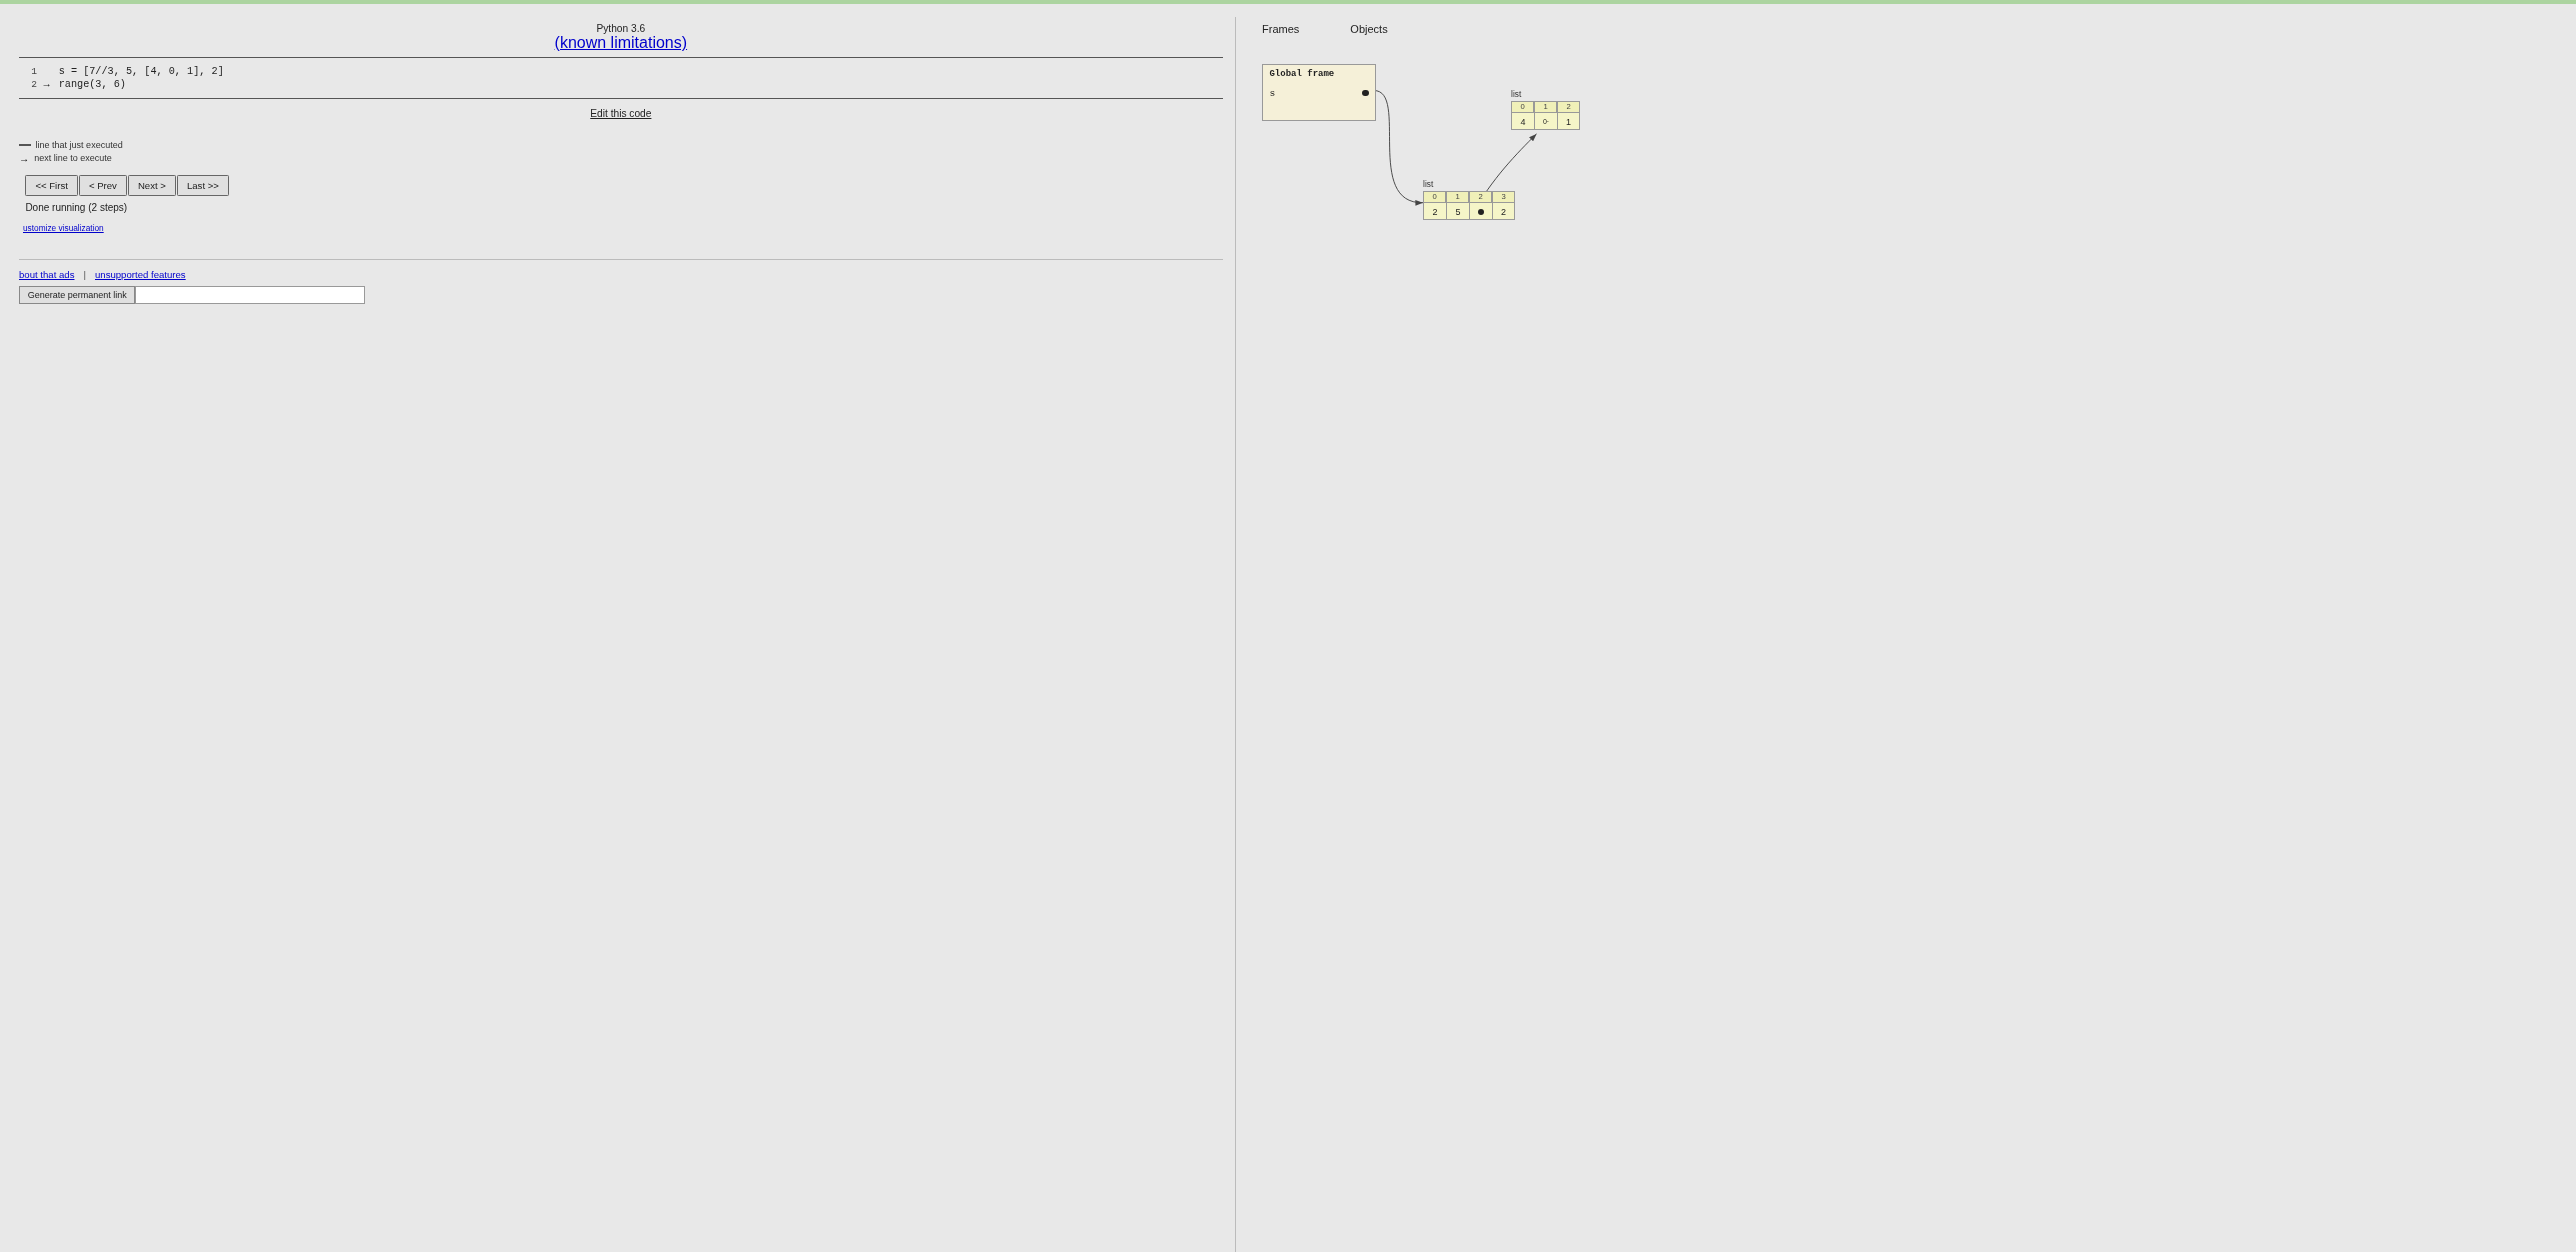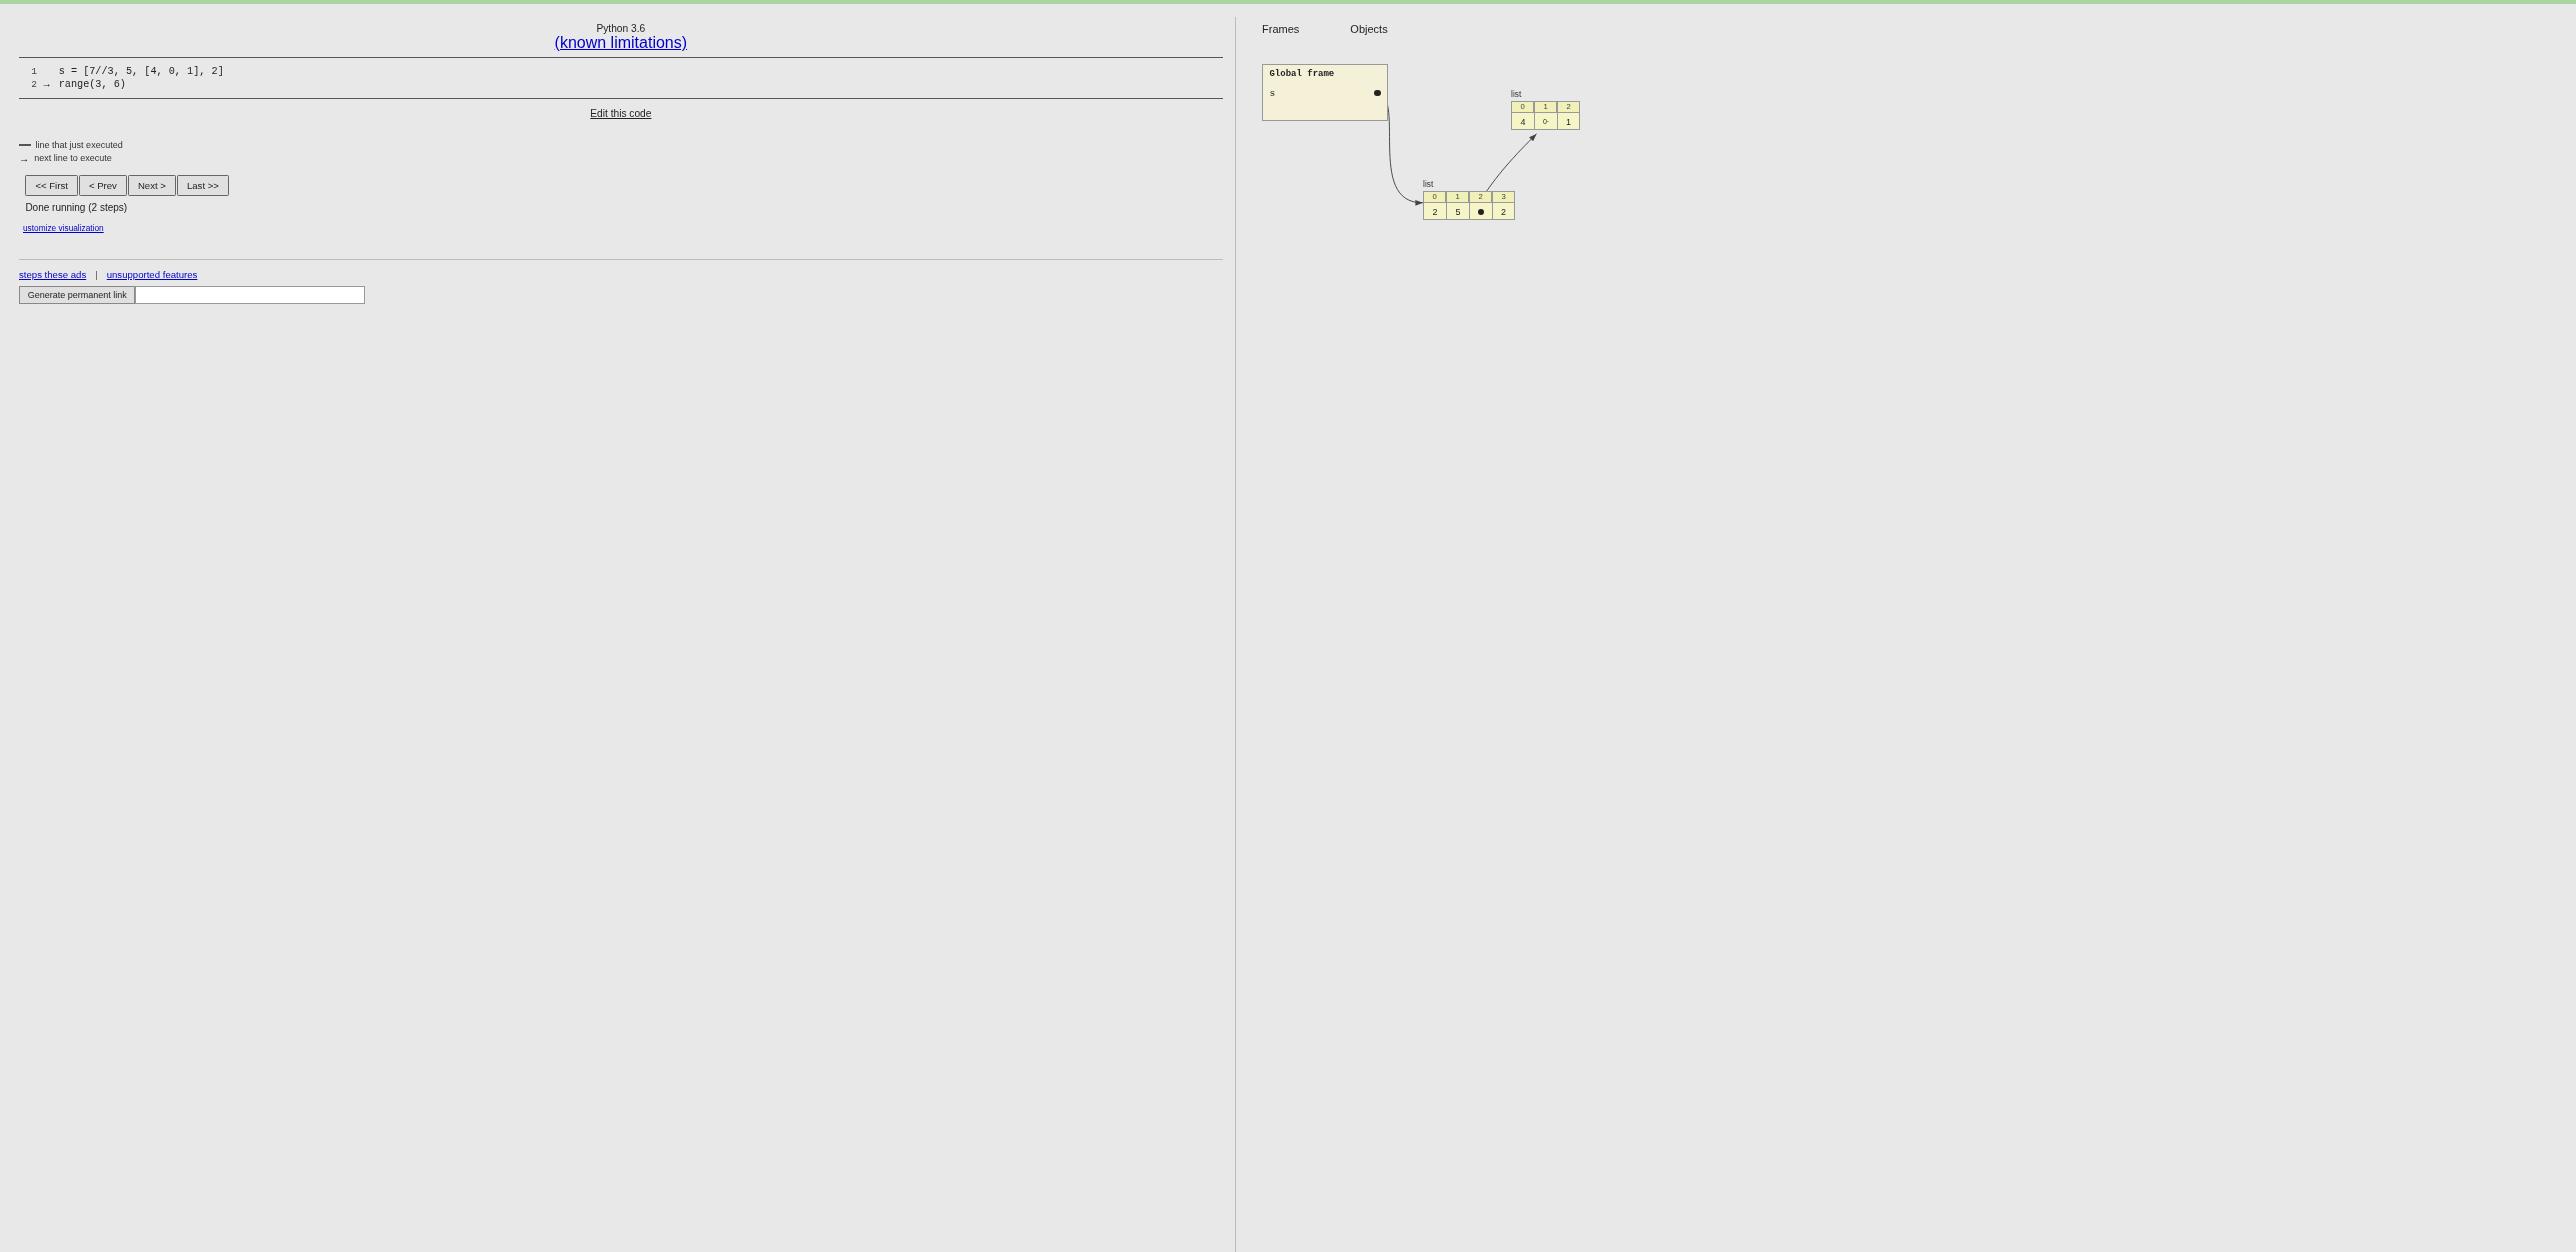--- a/index.html
+++ b/index.html
@@ -323,21 +323,21 @@
       <button class="nav-btn">&lt; Prev</button>
       <button class="nav-btn">Next &gt;</button>
       <button class="nav-btn">Last &gt;&gt;</button>
     </div>
 
     <div class="status-text">Done running (2 steps)</div>
 
     <a class="customize-link">ustomize visualization</a>
 
     <div class="bottom-links">
-      <a>steps these ads</a>
+      <a>bout that ads</a>
       <span class="separator">|</span>
       <a>unsupported features</a>
     </div>
 
     <div class="perm-link-row">
       <button class="perm-link-btn">Generate permanent link</button>
       <input class="perm-link-input" type="text" value="" style="">
     </div>
   </div>
 
@@ -355,21 +355,21 @@
           <marker id="arrowhead" markerWidth="8" markerHeight="6" refX="8" refY="3" orient="auto">
             <polygon points="0 0, 8 3, 0 6" fill="#444"></polygon>
           </marker>
         </defs>
 
         <path d="M 175 62 C 230 62, 160 240, 252 238" stroke="#444" stroke-width="1.5" fill="none" marker-end="url(#arrowhead)"></path>
 
         <path d="M 328 258 C 360 200, 400 160, 430 130" stroke="#444" stroke-width="1.5" fill="none" marker-end="url(#arrowhead)"></path>
       </svg>
 
-      <div class="frame-box" style="left:0; top:12.8px; width:126px; min-height:57px;">
+      <div class="frame-box" style="left:0; top:12.8px; width:114px; min-height:57px;">
         <div class="frame-title">Global frame</div>
         <div class="frame-row">
           <span class="frame-var">s</span>
           <span class="pointer-dot"></span>
         </div>
       </div>
 
       <div class="list-obj" style="left:249px; top:38px;">
         <div class="list-label">list</div>
         <div class="index-header-row">

